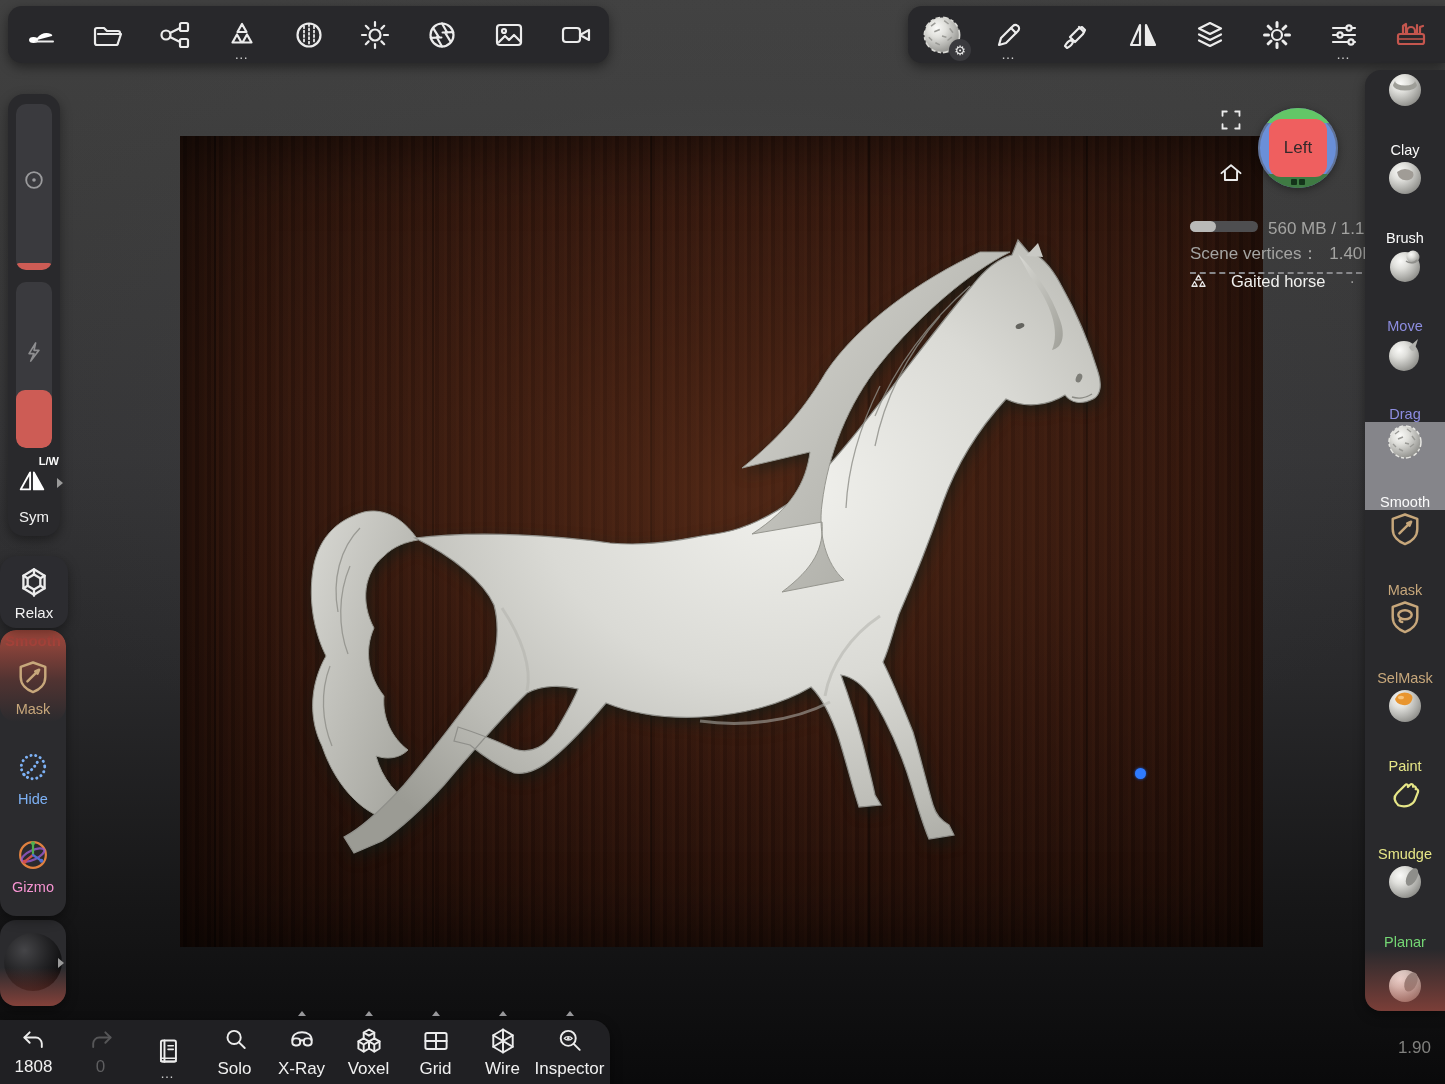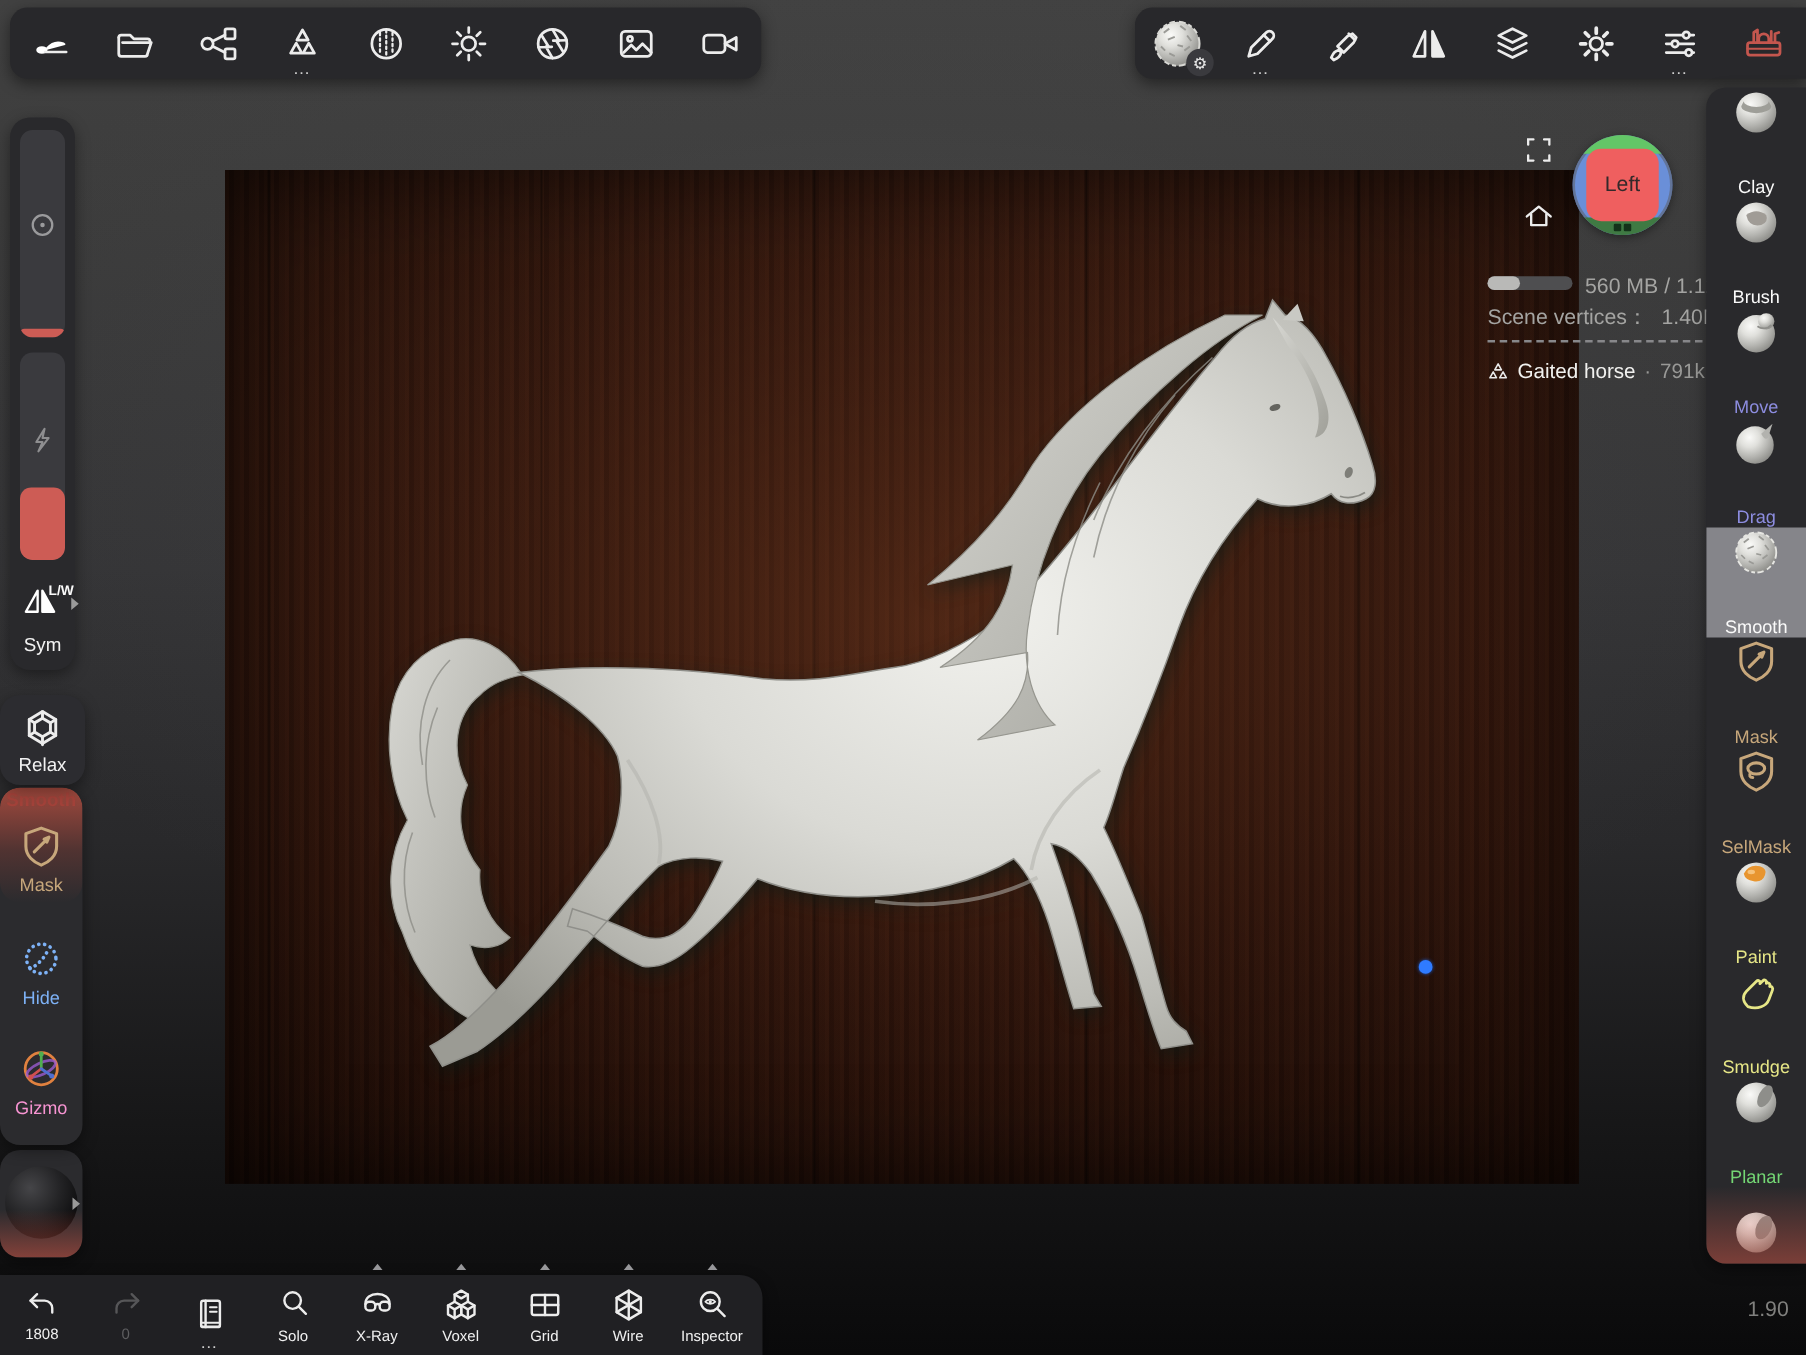--- a/index.html
+++ b/index.html
@@ -33,21 +33,21 @@
   .badge{position:absolute;right:4px;bottom:2px;width:22px;height:22px;border-radius:50%;background:#3a3a3e;
     color:#e8e8e8;font-size:13px;display:flex;align-items:center;justify-content:center;}
   
   #slider-panel{left:8px;top:94px;width:52px;height:442px;background:#29292c;}
   .vslider{position:absolute;left:8px;width:36px;border-radius:10px;background:#3a3a3e;overflow:hidden;}
   #rad-slider{top:10px;height:166px}
   #int-slider{top:188px;height:166px}
   .vfill{position:absolute;left:0;right:0;bottom:0;background:#cd5c55;border-radius:9px;}
   .sic{position:absolute;left:50%;transform:translateX(-50%);}
   #sym-btn{position:absolute;left:0;right:0;top:362px;height:72px;}
-  .lw{position:absolute;top:-1px;right:1px;font-size:11px;color:#fafafa;font-weight:bold;margin-top:12px;}
+  .lw{position:absolute;top:-1px;right:1px;font-size:11px;color:#fafafa;font-weight:bold;}
   .tri-r{width:0;height:0;border-top:5px solid transparent;border-bottom:5px solid transparent;border-left:6px solid #9a9a9a;position:absolute;}
   .sym-label{position:absolute;bottom:3px;width:100%;text-align:center;color:#f2f2f2;font-size:15px;}
   #relax-panel{left:0;top:556px;width:68px;height:72px;background:#2c2c30;z-index:2;display:flex;flex-direction:column;align-items:center;justify-content:center;gap:4px;}
   #relax-panel .lb{color:#f2f2f2;font-size:15px;}
   #tool-panel{left:0;top:630px;width:66px;height:286px;z-index:1;overflow:hidden;}
   #tool-panel::before{content:"";position:absolute;left:0;right:0;top:0;height:92px;border-radius:inherit;
     background:linear-gradient(180deg, rgba(196,82,66,.78) 0%, rgba(150,66,56,.35) 55%, rgba(150,66,56,0) 100%);}
   .hid-label{position:absolute;top:2px;width:100%;text-align:center;color:#a3423a;font-size:15px;font-weight:bold;}
   .lt{position:absolute;left:0;width:100%;display:flex;flex-direction:column;align-items:center;gap:5px;}
   .lt .lb{font-size:14.5px;}
@@ -61,40 +61,40 @@
     border-radius:16px 0 0 16px;z-index:6;overflow:hidden;box-shadow:0 4px 12px rgba(0,0,0,.4);}
   .rt{height:88px;display:flex;flex-direction:column;align-items:center;justify-content:space-between;gap:5px;}
   .rt .lb{font-size:14.5px;}
   .rt.sel{background:#85858a;}
   #rb-grad{position:absolute;left:0;right:0;bottom:0;height:62px;pointer-events:none;
     background:linear-gradient(180deg, rgba(190,80,66,0), rgba(190,80,66,.55));}
   .lbl-white{color:#fafafa}.lbl-purple{color:#8d8de0}.lbl-tan{color:#c7a77b}
   .lbl-yellow{color:#e6e687}.lbl-green{color:#74d674}.lbl-blue{color:#7db1f5}.lbl-pink{color:#f794d2}
   
   #bottom-bar{left:0;top:1020px;width:610px;height:64px;background:#202023;border-radius:0 18px 0 0;}
-  #bottom-bar .lb{color:#f0f0f0;font-size:12px;margin-top:3px;}
+  #bottom-bar .lb{color:#f0f0f0;font-size:17px;margin-top:3px;}
   #bottom-bar .dim{color:#5e5e60;}
   .caret{position:absolute;top:-9px;left:50%;transform:translateX(-50%);width:0;height:0;
     border-left:4px solid transparent;border-right:4px solid transparent;border-bottom:5px solid #97979a;}
   
   #hud{position:absolute;inset:0;z-index:3;pointer-events:none;}
   #hud .btn{pointer-events:auto;position:absolute;}
   .navball{position:absolute;left:1258px;top:108px;width:80px;height:80px;border-radius:50%;overflow:hidden;
     background:#6a8fd8;box-shadow:inset 0 0 0 2px rgba(90,90,90,.5), 0 2px 8px rgba(0,0,0,.4);pointer-events:auto;}
   .nb-top{position:absolute;top:0;left:0;right:0;height:15px;background:#63c667;}
   .nb-bot{position:absolute;bottom:0;left:0;right:0;height:14px;background:#3f7a43;}
   .nb-front{position:absolute;left:11px;top:11px;width:58px;height:58px;border-radius:12px;background:#ef5f5f;
     display:flex;align-items:center;justify-content:center;color:#33292a;font-size:17px;}
   .nb-glyph{position:absolute;bottom:3px;left:50%;transform:translateX(-50%);width:14px;height:6px;display:flex;gap:2px;}
   .nb-glyph i{flex:1;background:#14331a;border-radius:1px;}
   .mem-pill{position:absolute;left:1190px;top:221px;width:68px;height:11px;border-radius:6px;background:#4e4e50;pointer-events:auto;}
   .mem-fill{position:absolute;left:0;top:0;bottom:0;width:26px;border-radius:6px;background:#b9b9b7;}
   .stat{position:absolute;color:#a4a4a2;font-size:17px;white-space:nowrap;}
   .dash-sep{position:absolute;left:1190px;top:272px;width:172px;border-top:2px dashed #87878a;}
-  .obj-row{position:absolute;left:1190px;top:288px;display:flex;align-items:center;gap:7px;pointer-events:auto;}
+  .obj-row{position:absolute;left:1190px;top:272px;display:flex;align-items:center;gap:24px;pointer-events:auto;}
   .obj-name{color:#f1f1ef;font-size:16.5px;}
   .obj-count{color:#999997;font-size:16.5px;}
   .zoom-label{position:absolute;right:14px;top:1038px;color:#80807e;font-size:17px;z-index:2;}
 </style>
 </head>
 <body>
 
 <svg width="0" height="0" style="position:absolute">
   <defs>
     <radialGradient id="ballG" cx="35%" cy="30%" r="75%">

